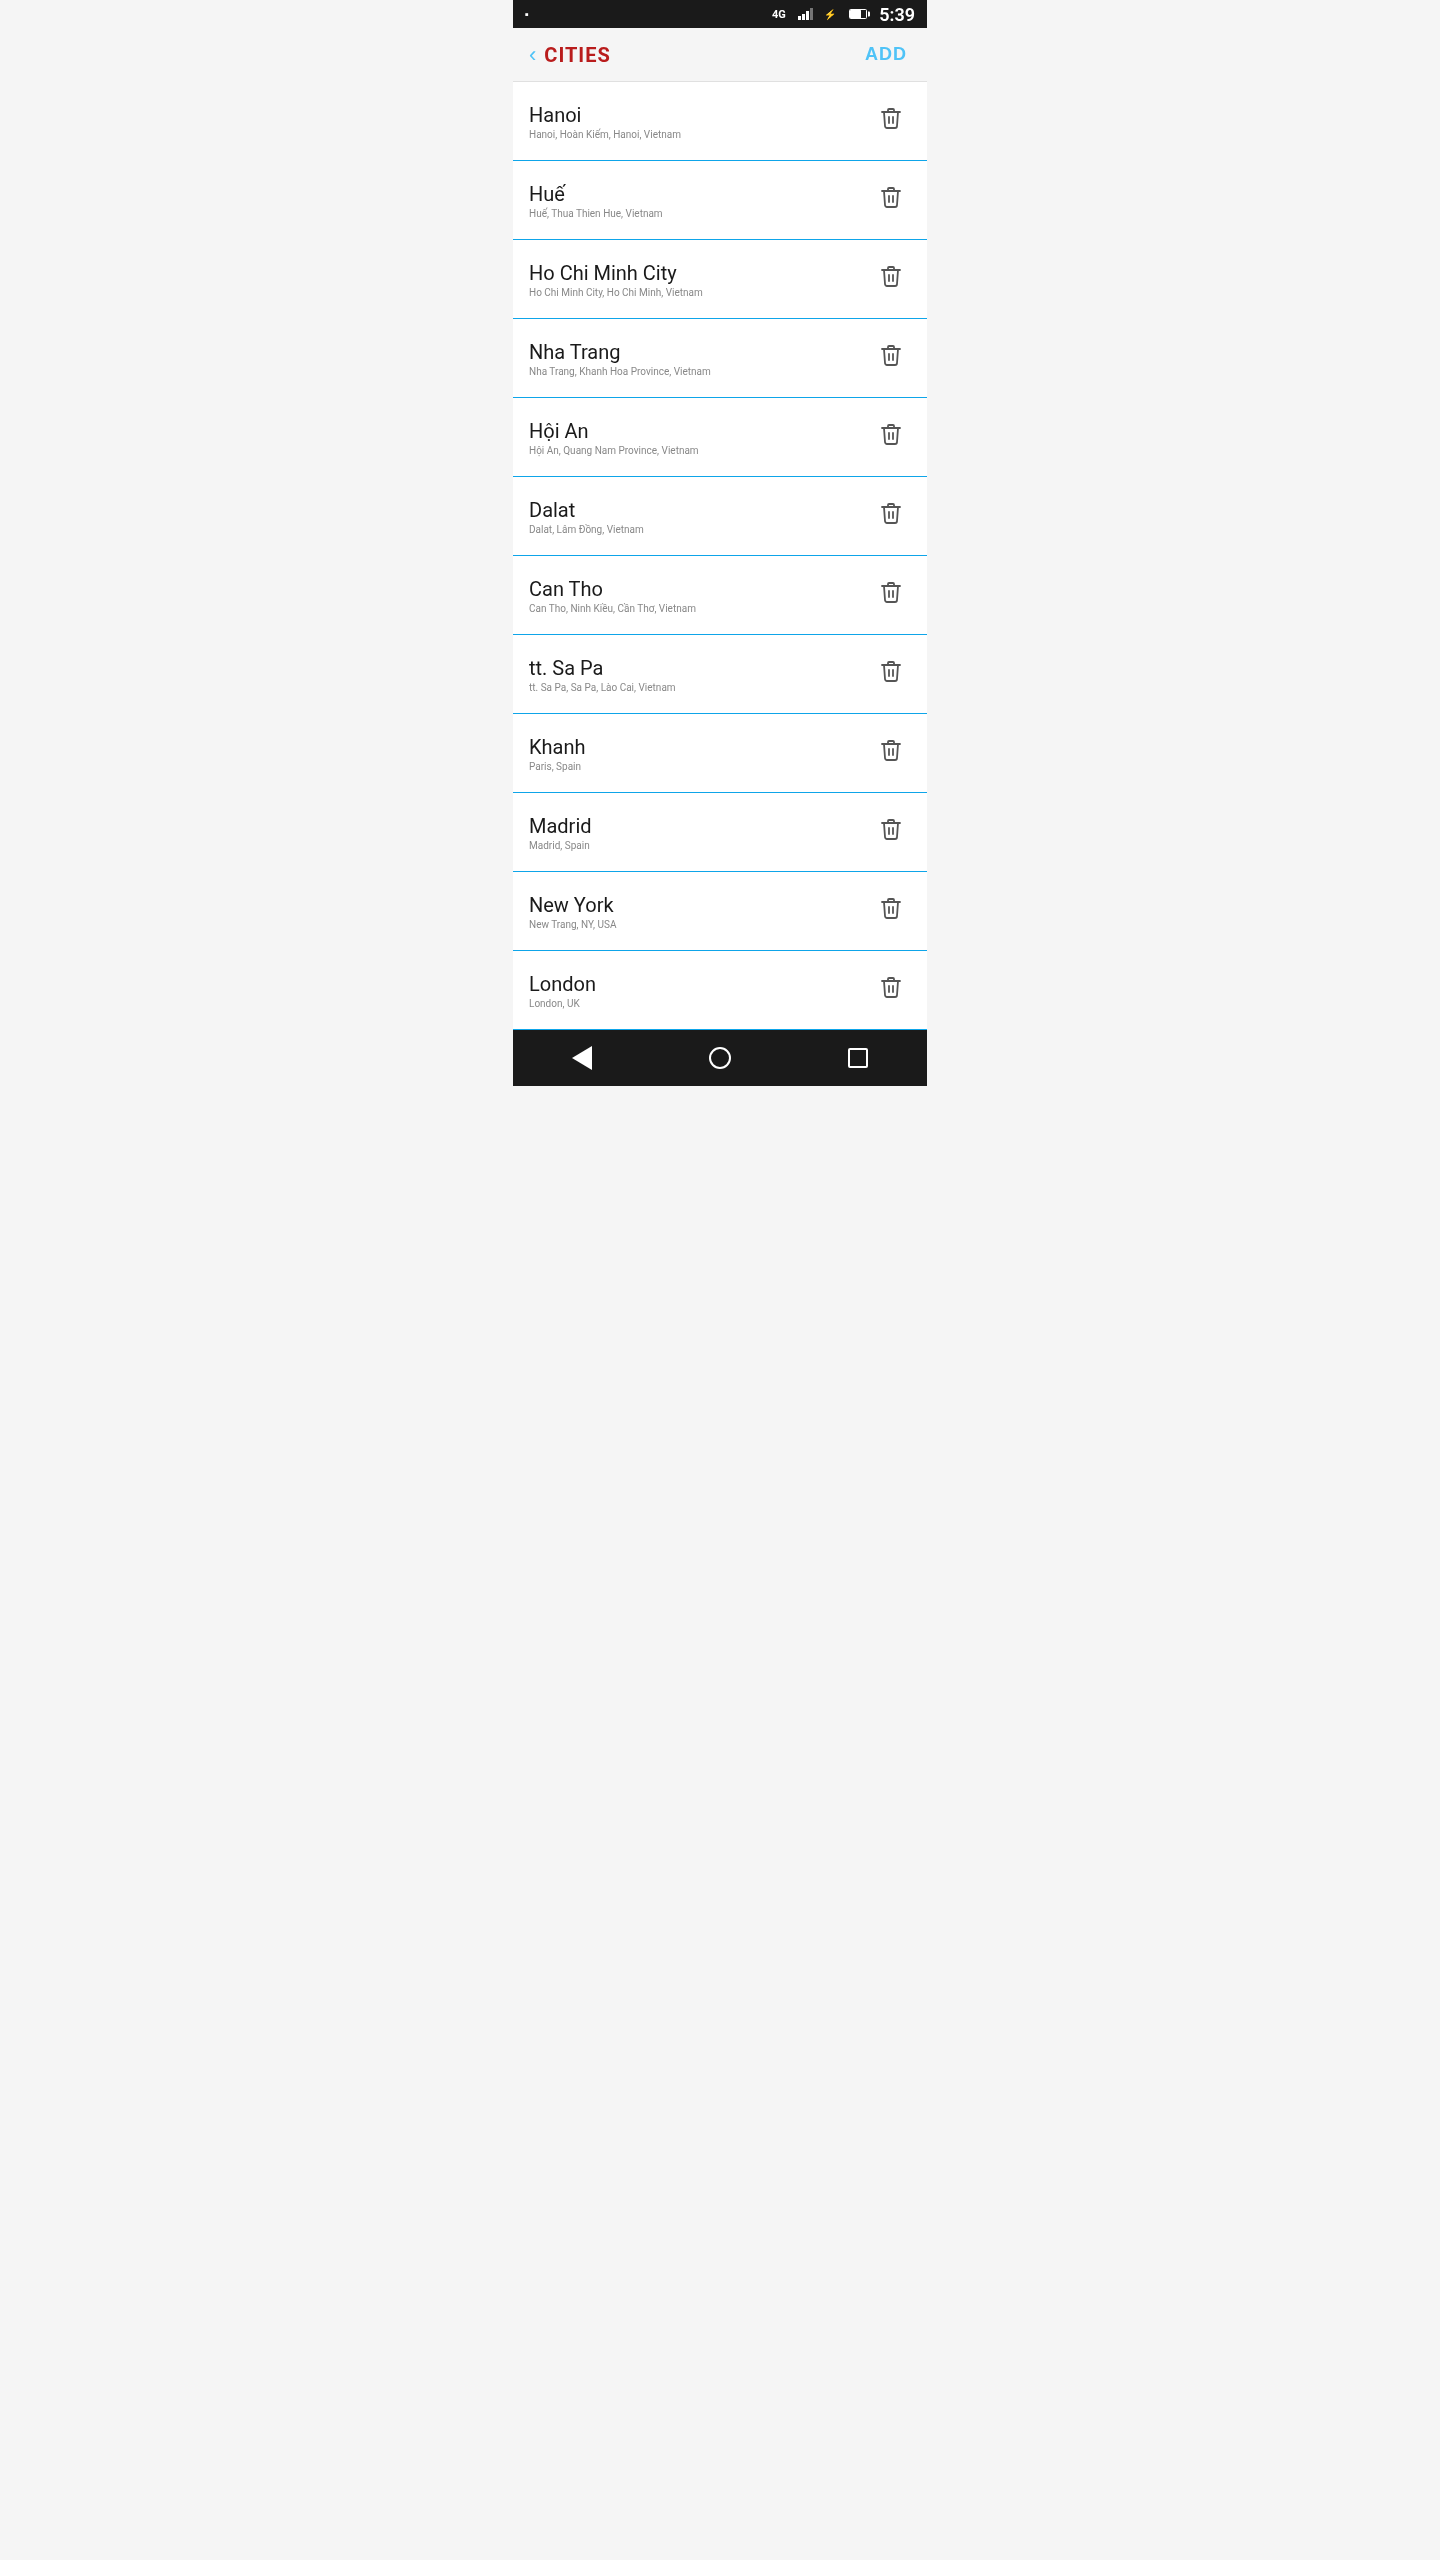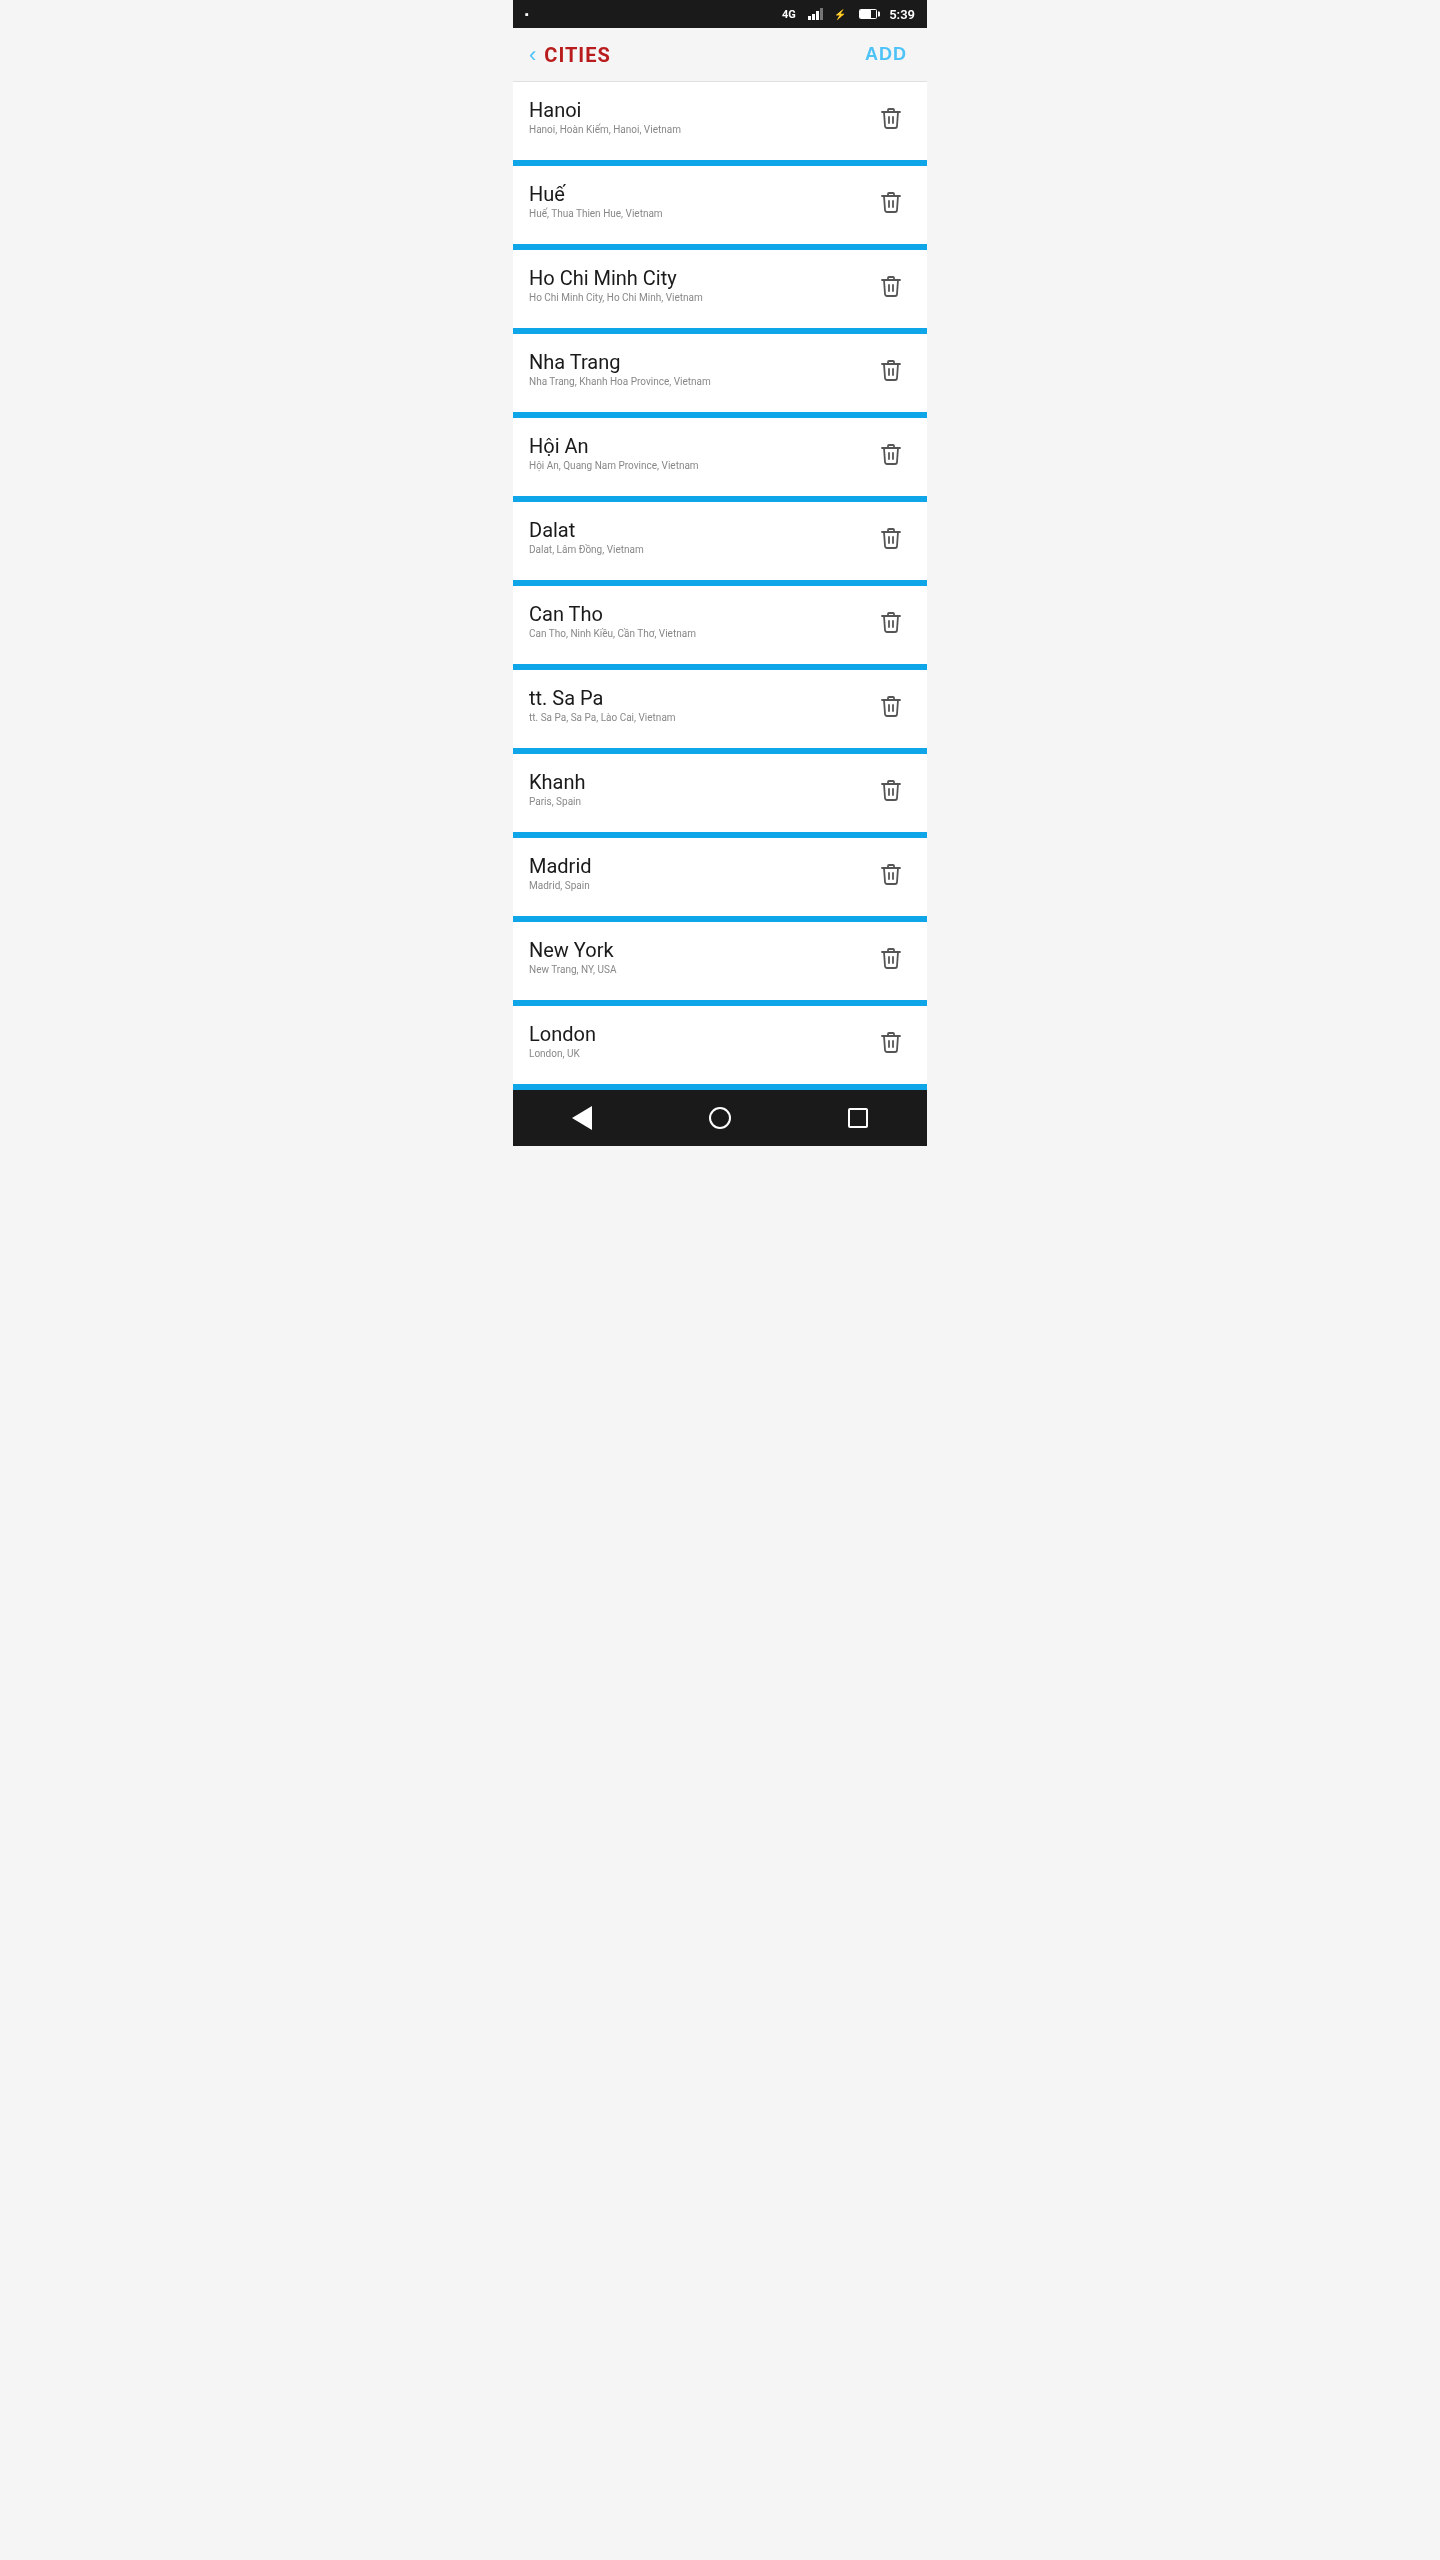--- a/index.html
+++ b/index.html
@@ -140,24 +140,24 @@
 
     
     .city-list {
       flex: 1;
       background: white;
       overflow-y: auto;
     }
 
     .city-item {
       display: flex;
-      align-items: flex-start;
+      align-items: center;
       justify-content: space-between;
       padding: 16px 16px;
-      border-bottom: 6px solid #0ea5e9;
+      border-bottom: 1px solid #0ea5e9;
     }
 
     .city-info {
       flex: 1;
     }
 
     .city-name {
       font-size: 20px;
       font-weight: 400;
       color: #1a1a1a;
@@ -242,21 +242,21 @@
     <div class="signal-icon">
       <div class="signal-bar" style="height:4px;"></div>
       <div class="signal-bar" style="height:6px;"></div>
       <div class="signal-bar" style="height:9px;"></div>
       <div class="signal-bar" style="height:12px; background: rgba(255,255,255,0.4);"></div>
     </div>
     <span class="battery-lightning">⚡</span>
     <div class="battery-icon">
       <div class="battery-fill"></div>
     </div>
-    <span style="font-size:13px; font-weight:600;">5:39</span>
+    <span style="font-size:18px; font-weight:600;">5:39</span>
   </div>
 </div>
 
 <div class="nav-bar">
   <div class="nav-left">
     <button class="back-button">‹</button>
     <span class="nav-title">CITIES</span>
   </div>
   <button class="add-button">ADD</button>
 </div>

